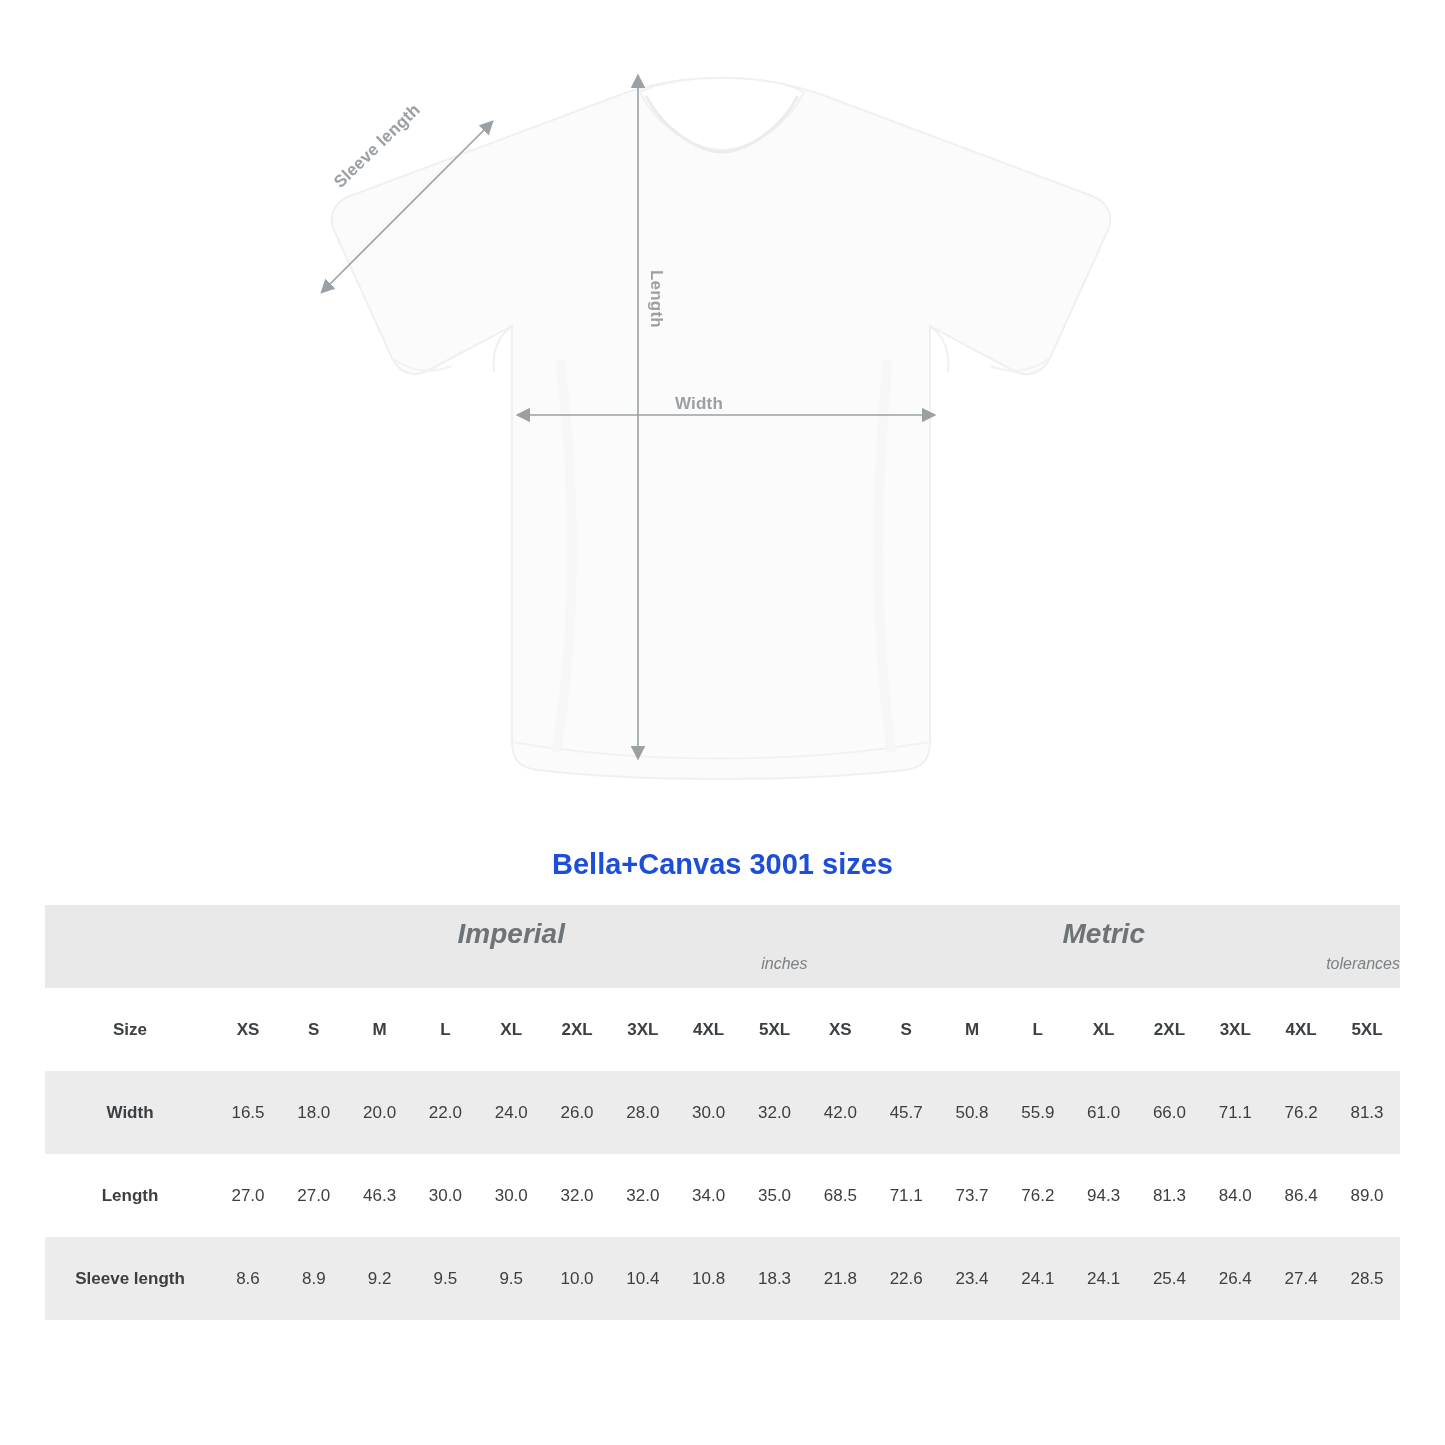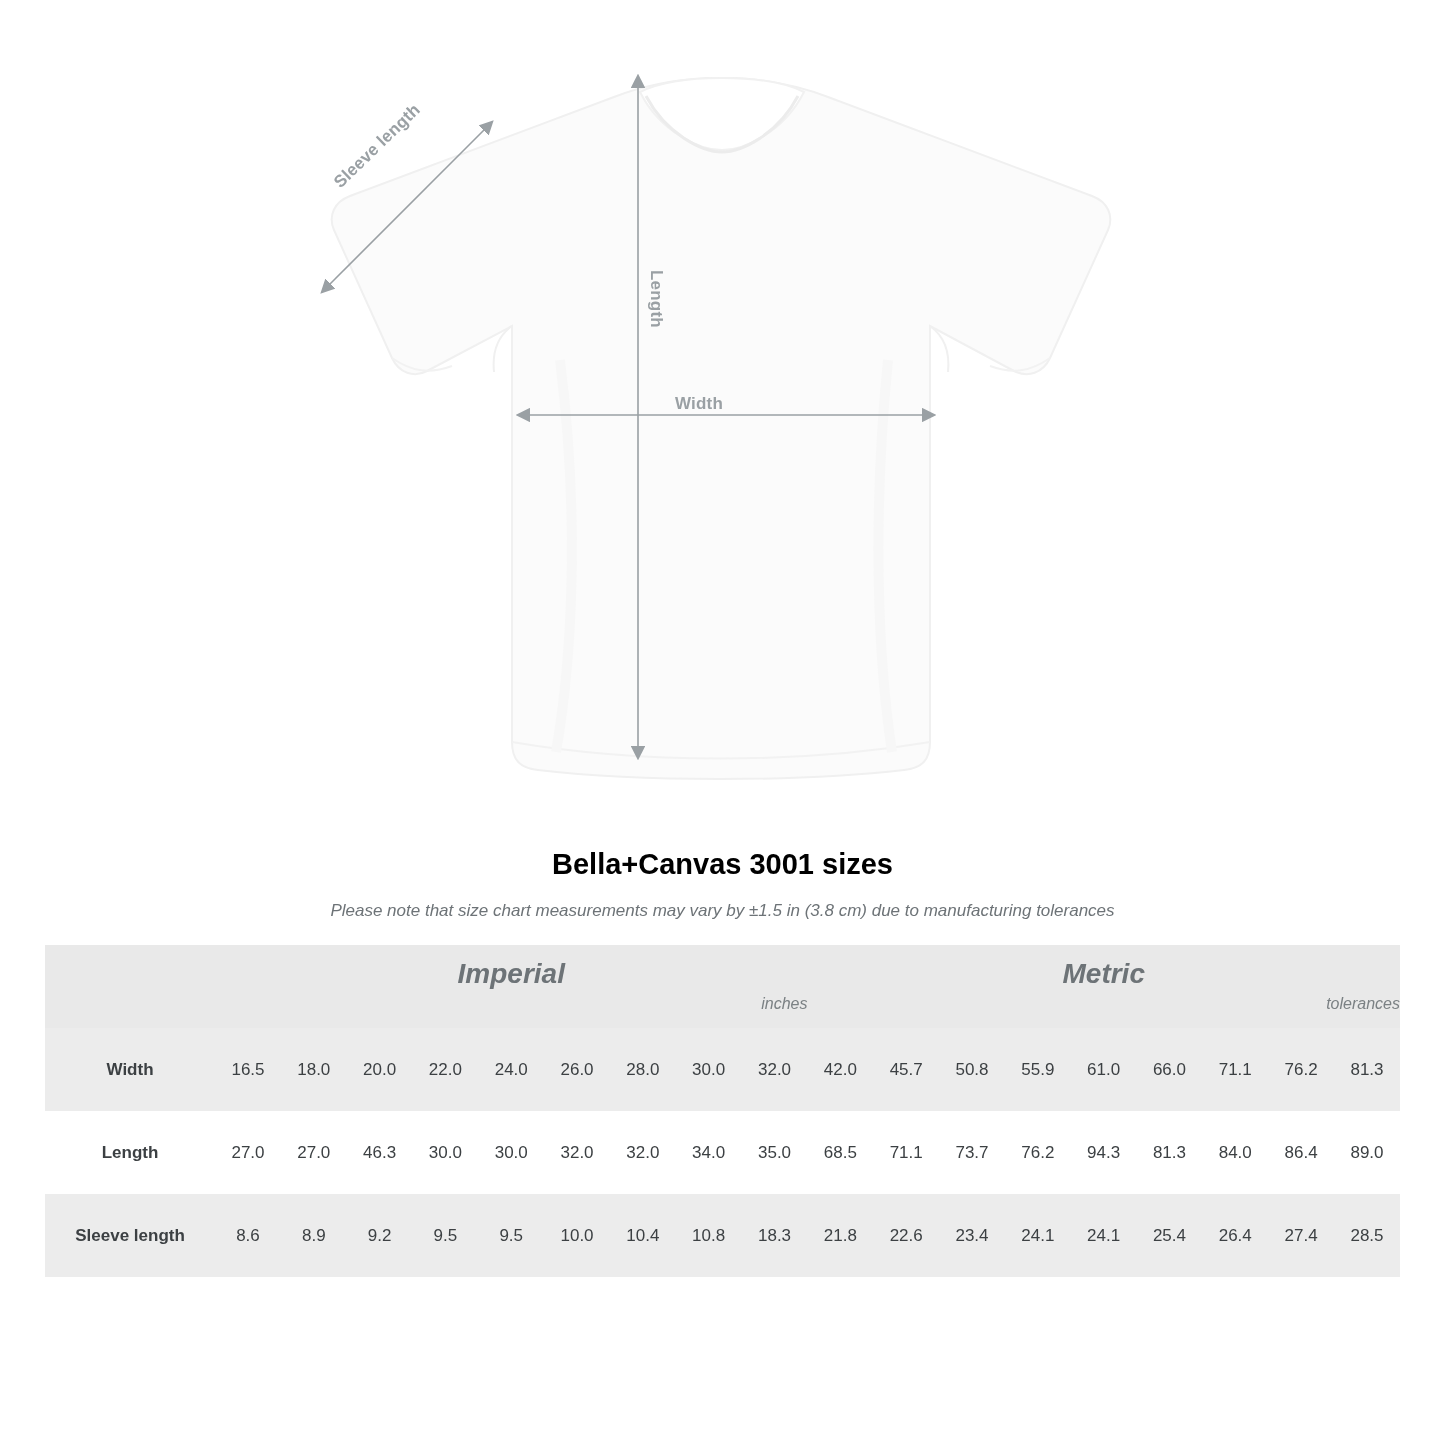--- a/index.html
+++ b/index.html
@@ -57,21 +57,21 @@
   }
 
   
   .heading-block {
     text-align: center;
     margin-top: 18px;
   }
   .chart-title {
     font-size: 29px;
     font-weight: bold;
-    color: #000000;
+    color: #1d4ed8;
     margin: 9px;
   }
   .chart-note {
     font-size: 17px;
     font-style: italic;
     color: #6d7377;
     margin-top: 20px;
   }
 
   
@@ -192,21 +192,20 @@
       </g>
     </svg>
 
     <div class="dim-label label-sleeve">Sleeve length</div>
     <div class="dim-label label-length">Length</div>
     <div class="dim-label label-width">Width</div>
   </div>
 
   <div class="heading-block">
     <h1 class="chart-title">Bella+Canvas 3001 sizes</h1>
-    <div class="chart-note">Please note that size chart measurements may vary by ±1.5 in (3.8 cm) due to manufacturing tolerances</div>
   </div>
 
   <div class="table-wrap">
     <table class="size-table">
       <colgroup>
         <col class="col-label">
         <col class="col-v">
           <col class="col-v">
           <col class="col-v">
           <col class="col-v">
@@ -231,20 +230,41 @@
           <td class="unit-head" colspan="9">
             <div class="unit-name">Imperial</div>
             <div class="unit-sub">inches</div>
           </td>
           <td class="unit-head" colspan="9">
             <div class="unit-name">Metric</div>
             <div class="unit-sub">tolerances</div>
           </td>
         </tr>
 
+        <tr class="row-size">
+          <td class="rowhead">Size</td>
+          <td>XS</td>
+          <td>S</td>
+          <td>M</td>
+          <td>L</td>
+          <td>XL</td>
+          <td>2XL</td>
+          <td>3XL</td>
+          <td>4XL</td>
+          <td>5XL</td>
+          <td>XS</td>
+          <td>S</td>
+          <td>M</td>
+          <td>L</td>
+          <td>XL</td>
+          <td>2XL</td>
+          <td>3XL</td>
+          <td>4XL</td>
+          <td>5XL</td>
+        </tr>
 
         <tr class="row-alt">
           <td class="rowhead">Width</td>
           <td>16.5</td>
           <td>18.0</td>
           <td>20.0</td>
           <td>22.0</td>
           <td>24.0</td>
           <td>26.0</td>
           <td>28.0</td>

